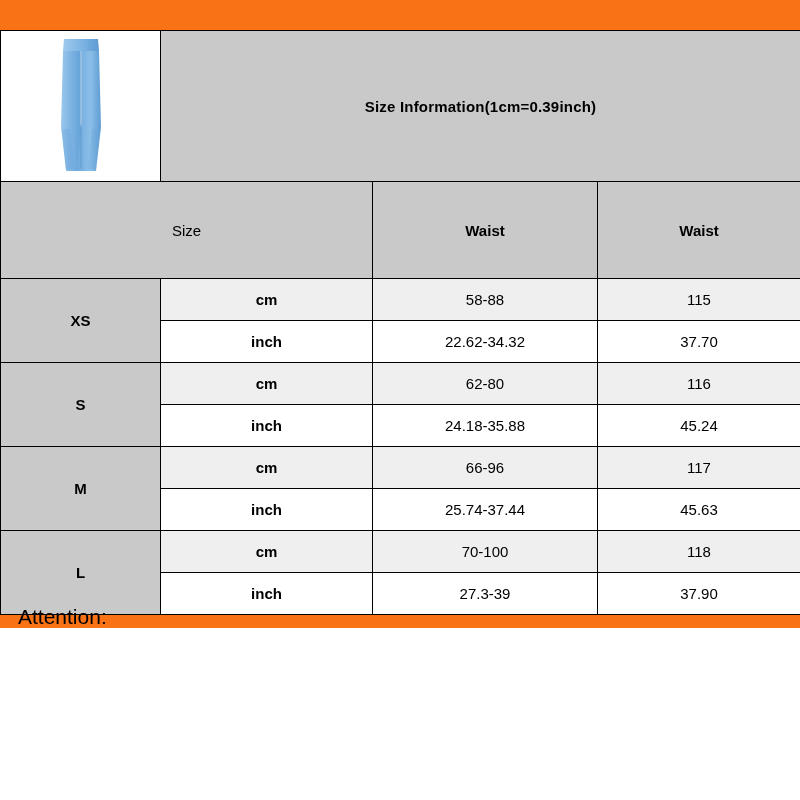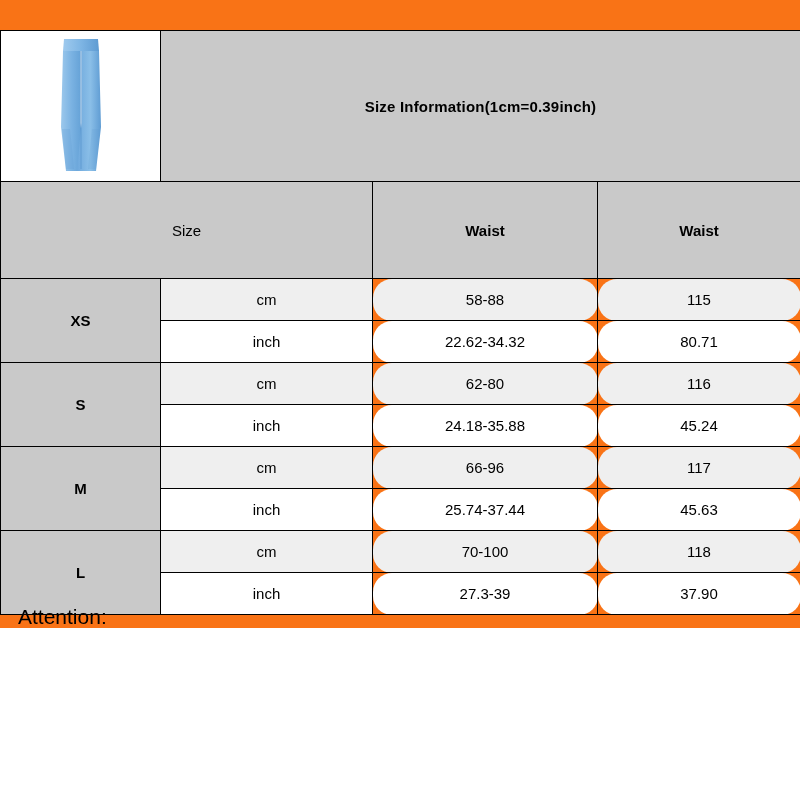--- a/index.html
+++ b/index.html
@@ -68,26 +68,25 @@
     font-weight: bold;
   }
   .sz-label {
     background: #c9c9c9;
     font-size: 15px;
     font-weight: bold;
     margin-left: 20px;
   }
   .unit-cell {
     font-size: 15px;
-    font-weight: normal;
+    font-weight: bold;
     height: 41px;
   }
   .val-cell {
     font-size: 15px;
-    border-radius: 19px;
   }
   .attention {
     position: absolute;
     left: 18px;
     top: 604px;
     width: 790px;
     font-size: 21px;
     line-height: 26px;
     color: #000000;
   }
@@ -167,21 +166,21 @@
 
       <tr>
         <td class="sz-label" rowspan="2">XS</td>
         <td class="unit-cell cell-light">cm</td>
         <td class="val-cell cell-light">58-88</td>
         <td class="val-cell cell-light">115</td>
       </tr>
       <tr>
         <td class="unit-cell cell-white">inch</td>
         <td class="val-cell cell-white">22.62-34.32</td>
-        <td class="val-cell cell-white">80.71</td>
+        <td class="val-cell cell-white">37.70</td>
       </tr>
 
       <tr>
         <td class="sz-label" rowspan="2">S</td>
         <td class="unit-cell cell-light">cm</td>
         <td class="val-cell cell-light">62-80</td>
         <td class="val-cell cell-light">116</td>
       </tr>
       <tr>
         <td class="unit-cell cell-white">inch</td>

